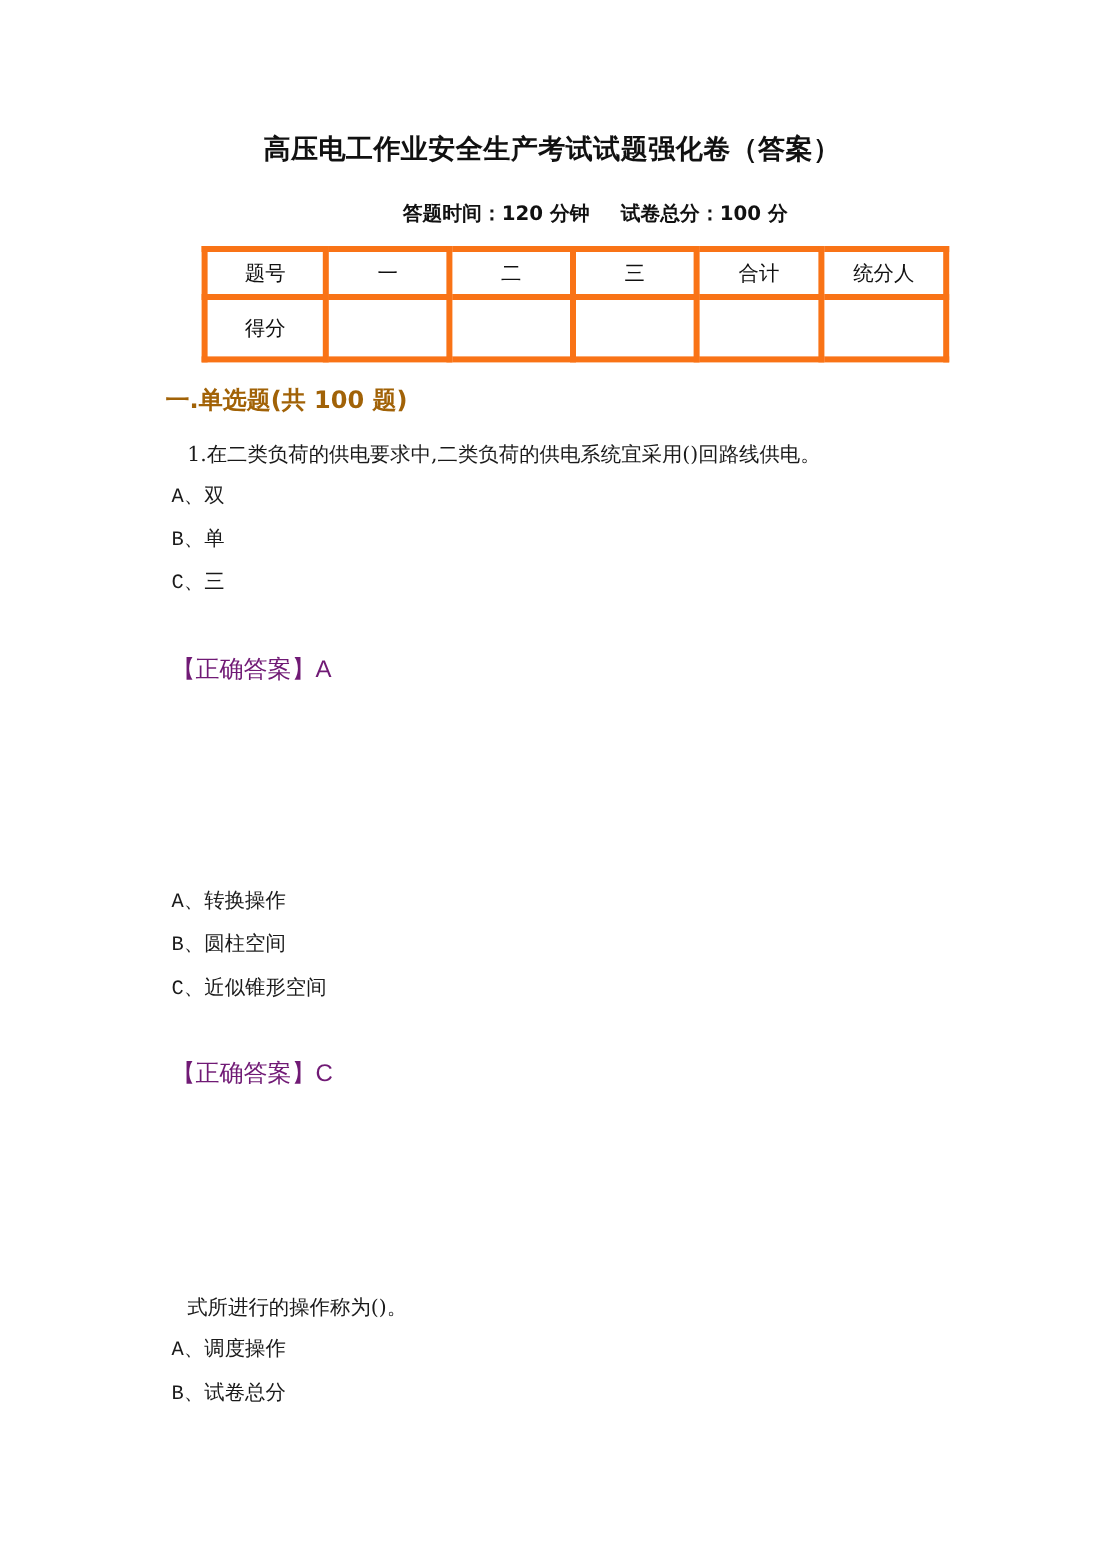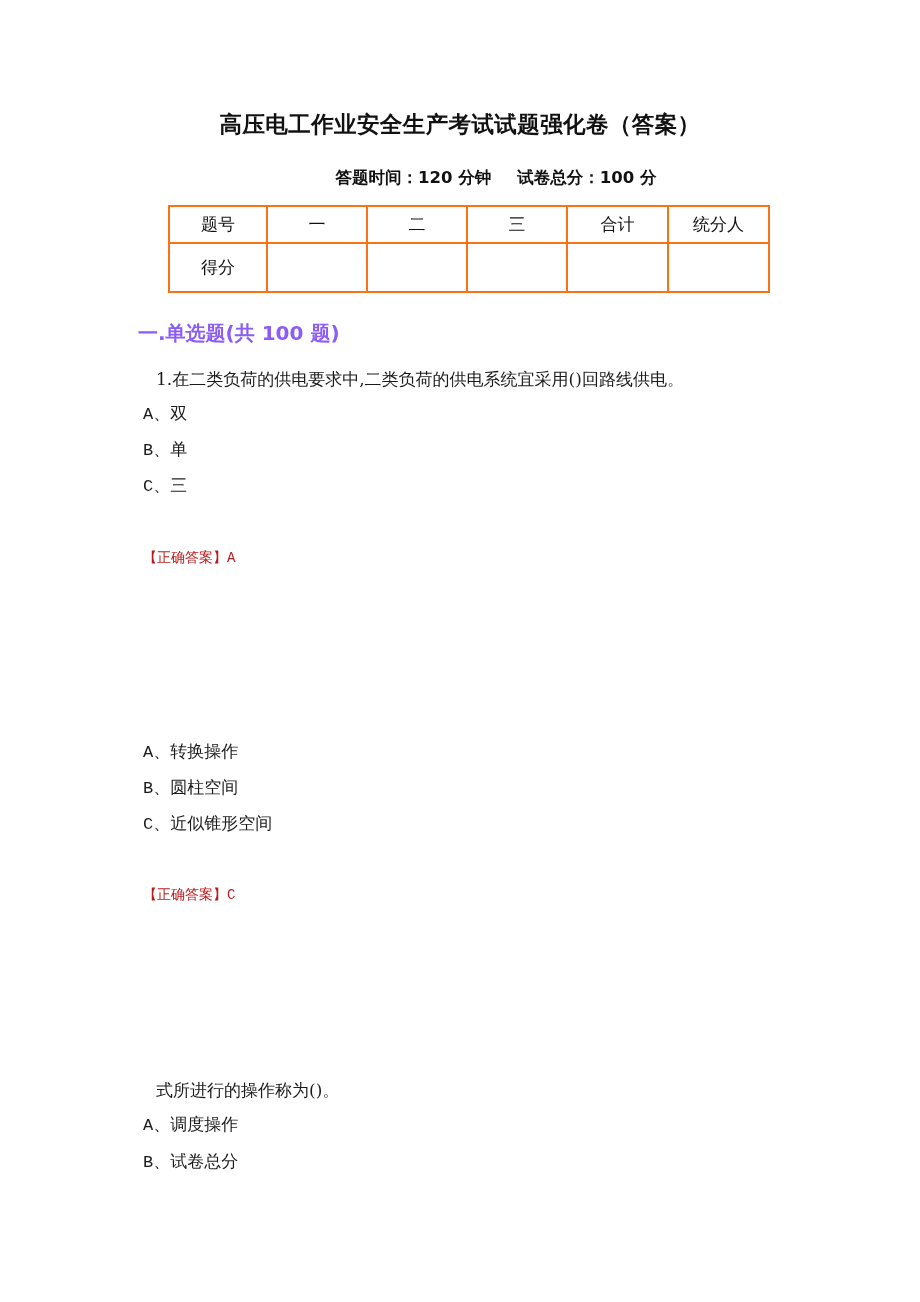--- a/index.html
+++ b/index.html
@@ -59,21 +59,21 @@
   
   .score-table {
     position: absolute;
     top: 205px;
     left: 168px;
     width: 588px;
     border-collapse: collapse;
     table-layout: fixed;
   }
   .score-table td {
-    border: 2px solid #f97316;
+    border: 5px solid #f97316;
     text-align: center;
     vertical-align: middle;
     font-family: "DejaVu Serif", "Liberation Serif", serif;
     font-size: 17px;
     color: #111111;
     padding: 0;
   }
   .score-table tr.head td { height: 35px; }
   .score-table tr.body td { height: 47px; }
   .col-label { width: 96px; }
@@ -82,21 +82,21 @@
   .col-ppl   { width: 99px; }
 
   
   .section-heading {
     position: absolute;
     top: 320px;
     left: 138px;
     font-family: "DejaVu Sans", "Liberation Sans", sans-serif;
     font-weight: bold;
     font-size: 20px;
-    color: #8b5cf6;
+    color: #a16207;
     white-space: nowrap;
   }
 
   
   .q-line {
     position: absolute;
     left: 156px;
     font-size: 17px;
     line-height: 22px;
     color: #1a1a1a;
@@ -111,25 +111,25 @@
     color: #1a1a1a;
     white-space: nowrap;
     font-family: Liberation Mono, monospace;
   }
   .q-opt .opt-key {
     display: inline-block;
   }
   .answer-line {
     position: absolute;
     left: 143px;
-    font-size: 14px;
+    font-size: 20px;
     line-height: 22px;
-    color: #b91c1c;
+    color: #701a75;
     white-space: nowrap;
-    font-family: Liberation Mono, monospace;
+    font-family: Liberation Sans, sans-serif;
   }
 
   
   .y-q1-stem { top: 368px; }
   .y-q1-a    { top: 404px; }
   .y-q1-b    { top: 440px; }
   .y-q1-c    { top: 476px; }
   .y-q1-ans  { top: 547px; }
 
   .y-q2-stem { top: 704px; }

